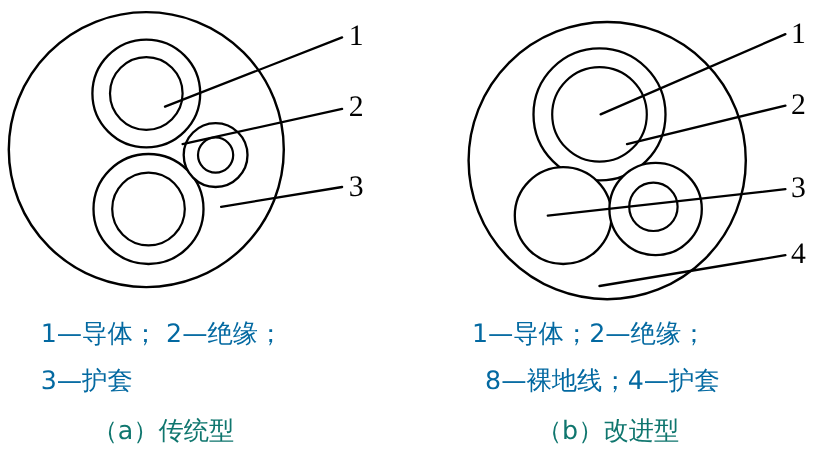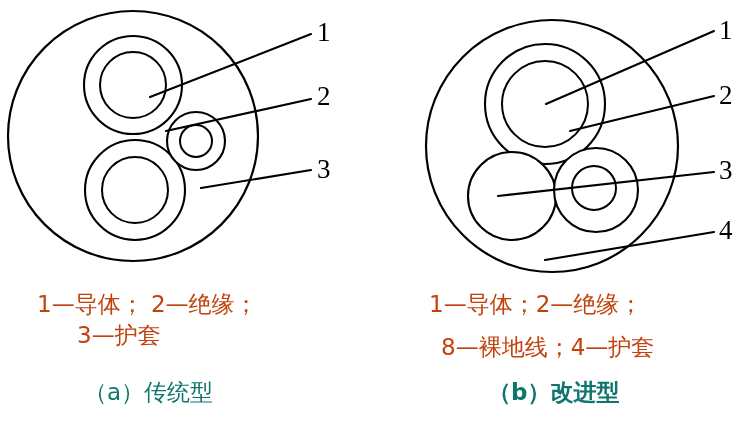--- a/index.html
+++ b/index.html
@@ -60,21 +60,21 @@
     line-height: 1;
     color: #000000;
     white-space: nowrap;
   }
   .legend-line {
     position: absolute;
     font-family: "DejaVu Sans", "Liberation Sans", sans-serif;
     font-size: 23px;
     line-height: 1;
     letter-spacing: 0px;
-    color: #c2410c;
+    color: #0369a1;
     white-space: nowrap;
   }
   .panel-caption {
     position: absolute;
     font-family: "DejaVu Sans", "Liberation Sans", sans-serif;
     font-size: 23px;
     line-height: 1;
     color: #0f766e;
     white-space: nowrap;
   }
@@ -102,21 +102,21 @@
       <line class="leader-line" x1="150" y1="97" x2="311" y2="34"></line>
       <line class="leader-line" x1="166" y1="131" x2="311" y2="99"></line>
       <line class="leader-line" x1="201" y1="188" x2="311" y2="170"></line>
     </svg>
 
     <span class="ref-number" style="left:317px; top:19px;">1</span>
     <span class="ref-number" style="left:317px; top:83px;">2</span>
     <span class="ref-number" style="left:317px; top:156px;">3</span>
 
     <span class="legend-line" style="left:37px; top:293px;">1—导体；  2—绝缘；</span>
-    <span class="legend-line" style="left:37px; top:324px;margin-left:40px;">3—护套</span>
+    <span class="legend-line" style="left:37px; top:336px;">3—护套</span>
 
     <span class="panel-caption" style="left:84px; top:381px;">（a）传统型</span>
   </div>
 
   <div class="panel" id="panel-b">
 
     <svg class="diagram-svg" width="378" height="280" viewBox="0 0 378 280">
 
       <circle class="sheath-circle" cx="174" cy="146" r="126"></circle>
 
@@ -135,16 +135,16 @@
     </svg>
 
     <span class="ref-number" style="left:341px; top:17px;">1</span>
     <span class="ref-number" style="left:341px; top:82px;">2</span>
     <span class="ref-number" style="left:341px; top:157px;">3</span>
     <span class="ref-number" style="left:341px; top:217px;">4</span>
 
     <span class="legend-line" style="left:51px; top:293px;">1—导体；2—绝缘；</span>
     <span class="legend-line" style="left:63px; top:336px;">8—裸地线；4—护套</span>
 
-    <span class="panel-caption" style="left:110px; top:381px;font-weight:bold;">（b）改进型</span>
+    <span class="panel-caption" style="left:110px; top:381px;">（b）改进型</span>
   </div>
 
 </div>
 
 </body></html>

